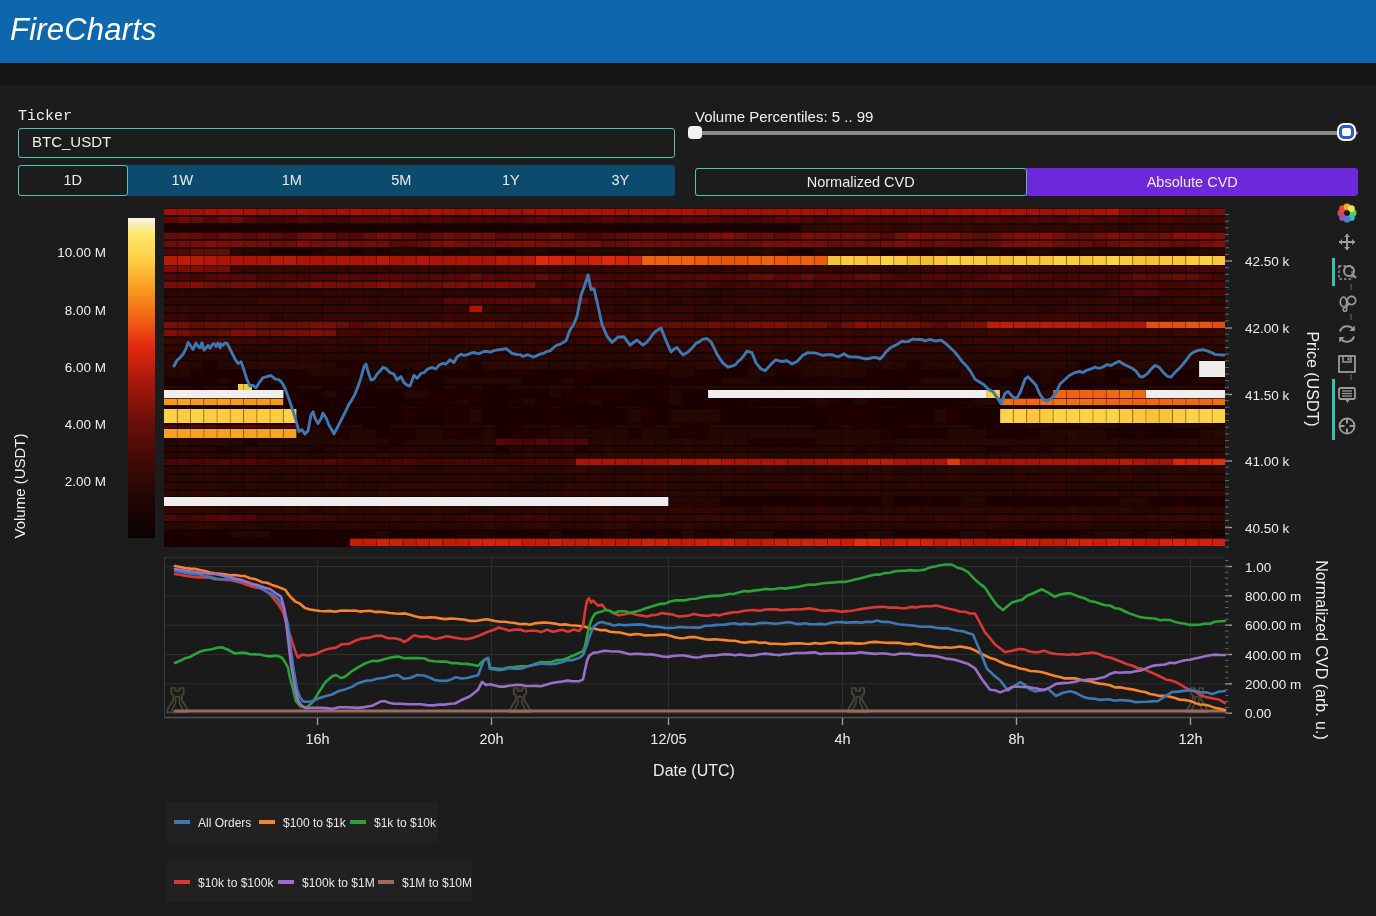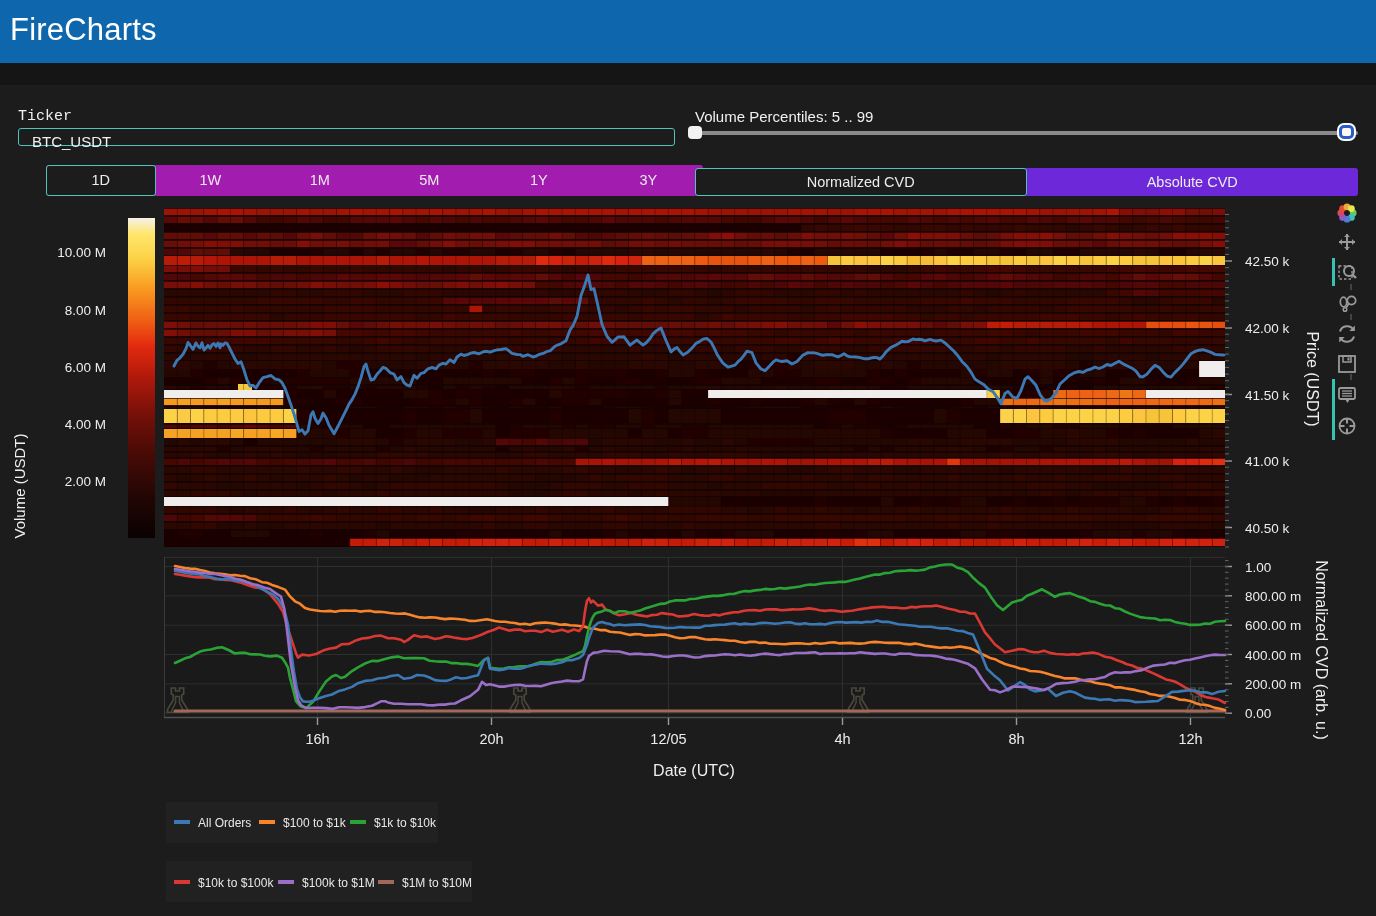--- a/index.html
+++ b/index.html
@@ -1,21 +1,21 @@
 <!DOCTYPE html>
 <html><head><meta charset="utf-8"><title>FireCharts</title>
 <style>
 * { margin:0; padding:0; box-sizing:border-box; }
 body { width:1376px; height:916px; background:#151515; font-family:"Liberation Sans",sans-serif; position:relative; overflow:hidden; }
 .hdr { position:absolute; left:0; top:0; width:1376px; height:63px; background:#0e67ad; }
-.hdr h1 { color:#fff; font-size:31px; font-weight:400; padding:12px 0 0 10px; letter-spacing:0.2px; }
+.hdr h1 { color:#fff; font-size:31px; font-weight:400; padding:12px 0 0 10px; letter-spacing:0.2px;font-style:italic; }
 .content { position:absolute; left:0; top:85px; width:1376px; height:831px; background:#1c1c1c; }
 .lbl { position:absolute; color:#f0f0f0; font-size:15px; }
-.inp { position:absolute; left:18px; top:128px; width:657px; height:18px; background:#1c1c1c; border:1px solid #50c4b6; border-radius:3px; color:#f0f0f0; font-size:15px; line-height:25px; padding-left:13px; }
-.btnrow { position:absolute; left:18px; top:165px; width:657px; height:31px; background:#a21caf; border-radius:3px; display:flex;margin-left:28px; }
+.inp { position:absolute; left:18px; top:128px; width:657px; height:30px; background:#1c1c1c; border:1px solid #50c4b6; border-radius:3px; color:#f0f0f0; font-size:15px; line-height:25px; padding-left:13px; }
+.btnrow { position:absolute; left:18px; top:165px; width:657px; height:31px; background:#0c4a6e; border-radius:3px; display:flex; }
 .btn { flex:1; color:#ececec; font-size:14.5px; text-align:center; line-height:29px; border:1px solid transparent; border-radius:3px; }
 .btn.sel { background:#1c1c1c; border-color:#50c4b6; }
 .cvds { position:absolute; left:695px; top:168px; width:663px; height:28px; display:flex; background:#6d28d9; border-radius:3px; }
 .cvd { flex:1; color:#ececec; font-size:14.5px; text-align:center; line-height:26px; border:1px solid transparent; border-radius:3px; }
 .cvd.sel { background:#1c1c1c; border-color:#50c4b6; }
 .track { position:absolute; left:695px; top:131px; width:663px; height:4px; background:#8a8a8a; border-radius:2px; }
 .hL { position:absolute; left:688px; top:126px; width:14px; height:13px; background:#f2f2f2; border-radius:4px; }
 .hR { position:absolute; left:1339px; top:125px; width:15px; height:14px; background:#fdf8f2; border:3px solid #2a5cc8; border-radius:5px; box-shadow:0 0 0 2px #fff; }
 </style></head>
 <body>

